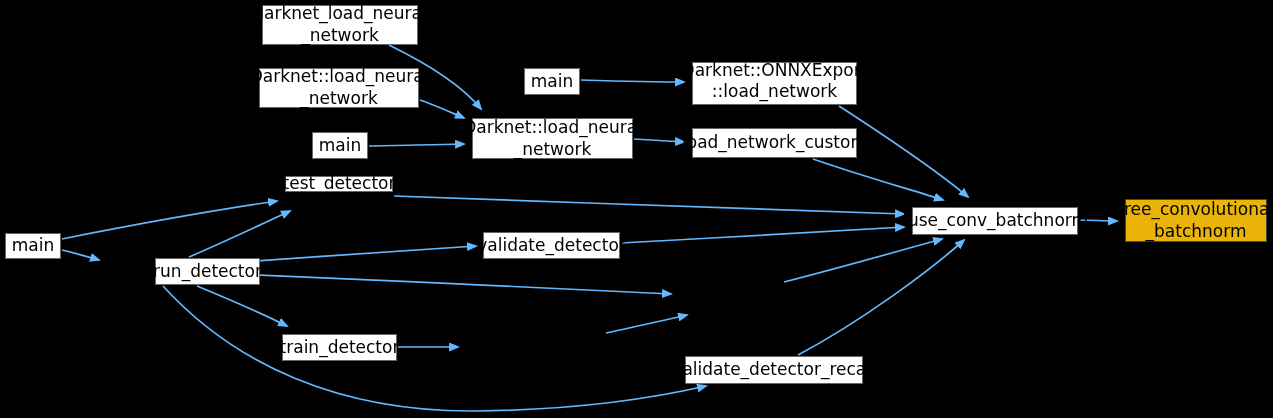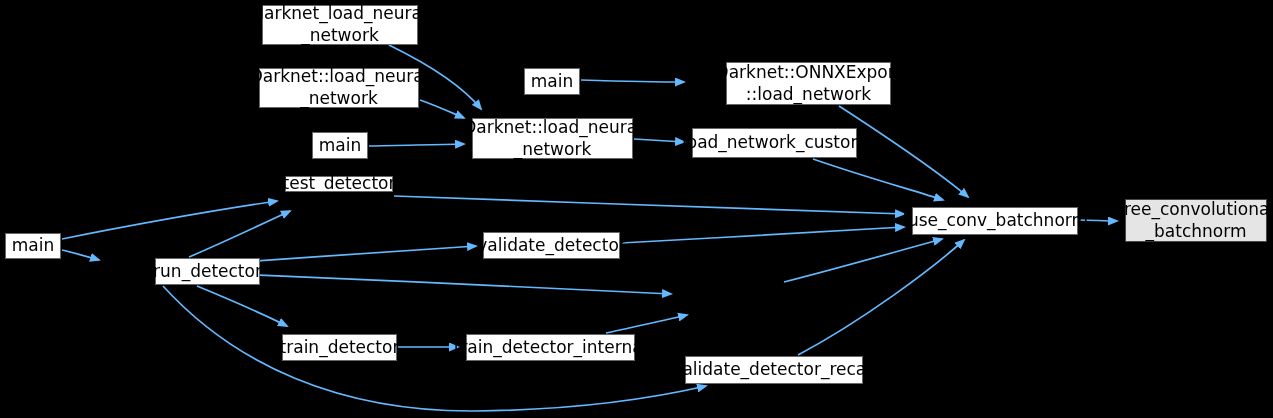--- a/index.html
+++ b/index.html
@@ -3,21 +3,21 @@
 <meta charset="utf-8">
 <style>
   html,body{margin:0;padding:0;background:#000;}
   #graph{position:relative;width:1273px;height:418px;background:#000;overflow:hidden;
          font-family:"DejaVu Sans","Liberation Sans",sans-serif;}
   #edges{position:absolute;left:0;top:0;width:1273px;height:418px;}
   .node{position:absolute;box-sizing:border-box;background:#ffffff;border:1.5px solid #666666;
         color:#000000;font-size:17px;line-height:1.28;display:flex;flex-direction:column;
         align-items:center;justify-content:center;text-align:center;white-space:nowrap;
         padding:1px 4px;cursor:pointer;}
-  .node.focus{background:#e5e5e5;border-color:#454545;cursor:default;}
+  .node.focus{background:#eab308;border-color:#454545;cursor:default;}
   .edge{stroke:#63b8ff;stroke-width:1.7;fill:none;}
 </style>
 </head>
 <body>
 
 <div id="graph">
 
   <svg id="edges" width="1273" height="418" viewBox="0 0 1273 418" xmlns="http://www.w3.org/2000/svg">
     <defs>
       <marker id="ah" markerUnits="userSpaceOnUse" markerWidth="11" markerHeight="9" refX="9" refY="4.5" orient="auto">
@@ -63,21 +63,21 @@
 
   <div class="node" style="left:472px;top:118px;width:161px;height:41px;">
     <span>Darknet::load_neural</span>
     <span>_network</span>
   </div>
 
   <div class="node" style="left:524px;top:68px;width:56px;height:27px;">
     <span>main</span>
   </div>
 
-  <div class="node" style="left:726px;top:62px;width:165px;height:43px;">
+  <div class="node" style="left:692px;top:62px;width:165px;height:43px;justify-content:flex-end;">
     <span>Darknet::ONNXExport</span>
     <span>::load_network</span>
   </div>
 
   <div class="node" style="left:692px;top:128px;width:165px;height:30px;">
     <span>load_network_custom</span>
   </div>
 
   <div class="node" style="left:285px;top:176px;width:108px;height:16px;">
     <span>test_detector</span>
@@ -93,23 +93,20 @@
 
   <div class="node" style="left:483px;top:232px;width:137px;height:27px;">
     <span>validate_detector</span>
   </div>
 
 
   <div class="node" style="left:282px;top:334px;width:115px;height:27px;">
     <span>train_detector</span>
   </div>
 
-  <div class="node" style="left:466px;top:334px;width:169px;height:27px;">
-    <span>train_detector_internal</span>
-  </div>
 
   <div class="node" style="left:685px;top:356px;width:178px;height:28px;">
     <span>validate_detector_recall</span>
   </div>
 
   <div class="node" style="left:912px;top:207px;width:166px;height:28px;">
     <span>fuse_conv_batchnorm</span>
   </div>
 
   <div class="node focus" style="left:1125px;top:199px;width:142px;height:43px;">

